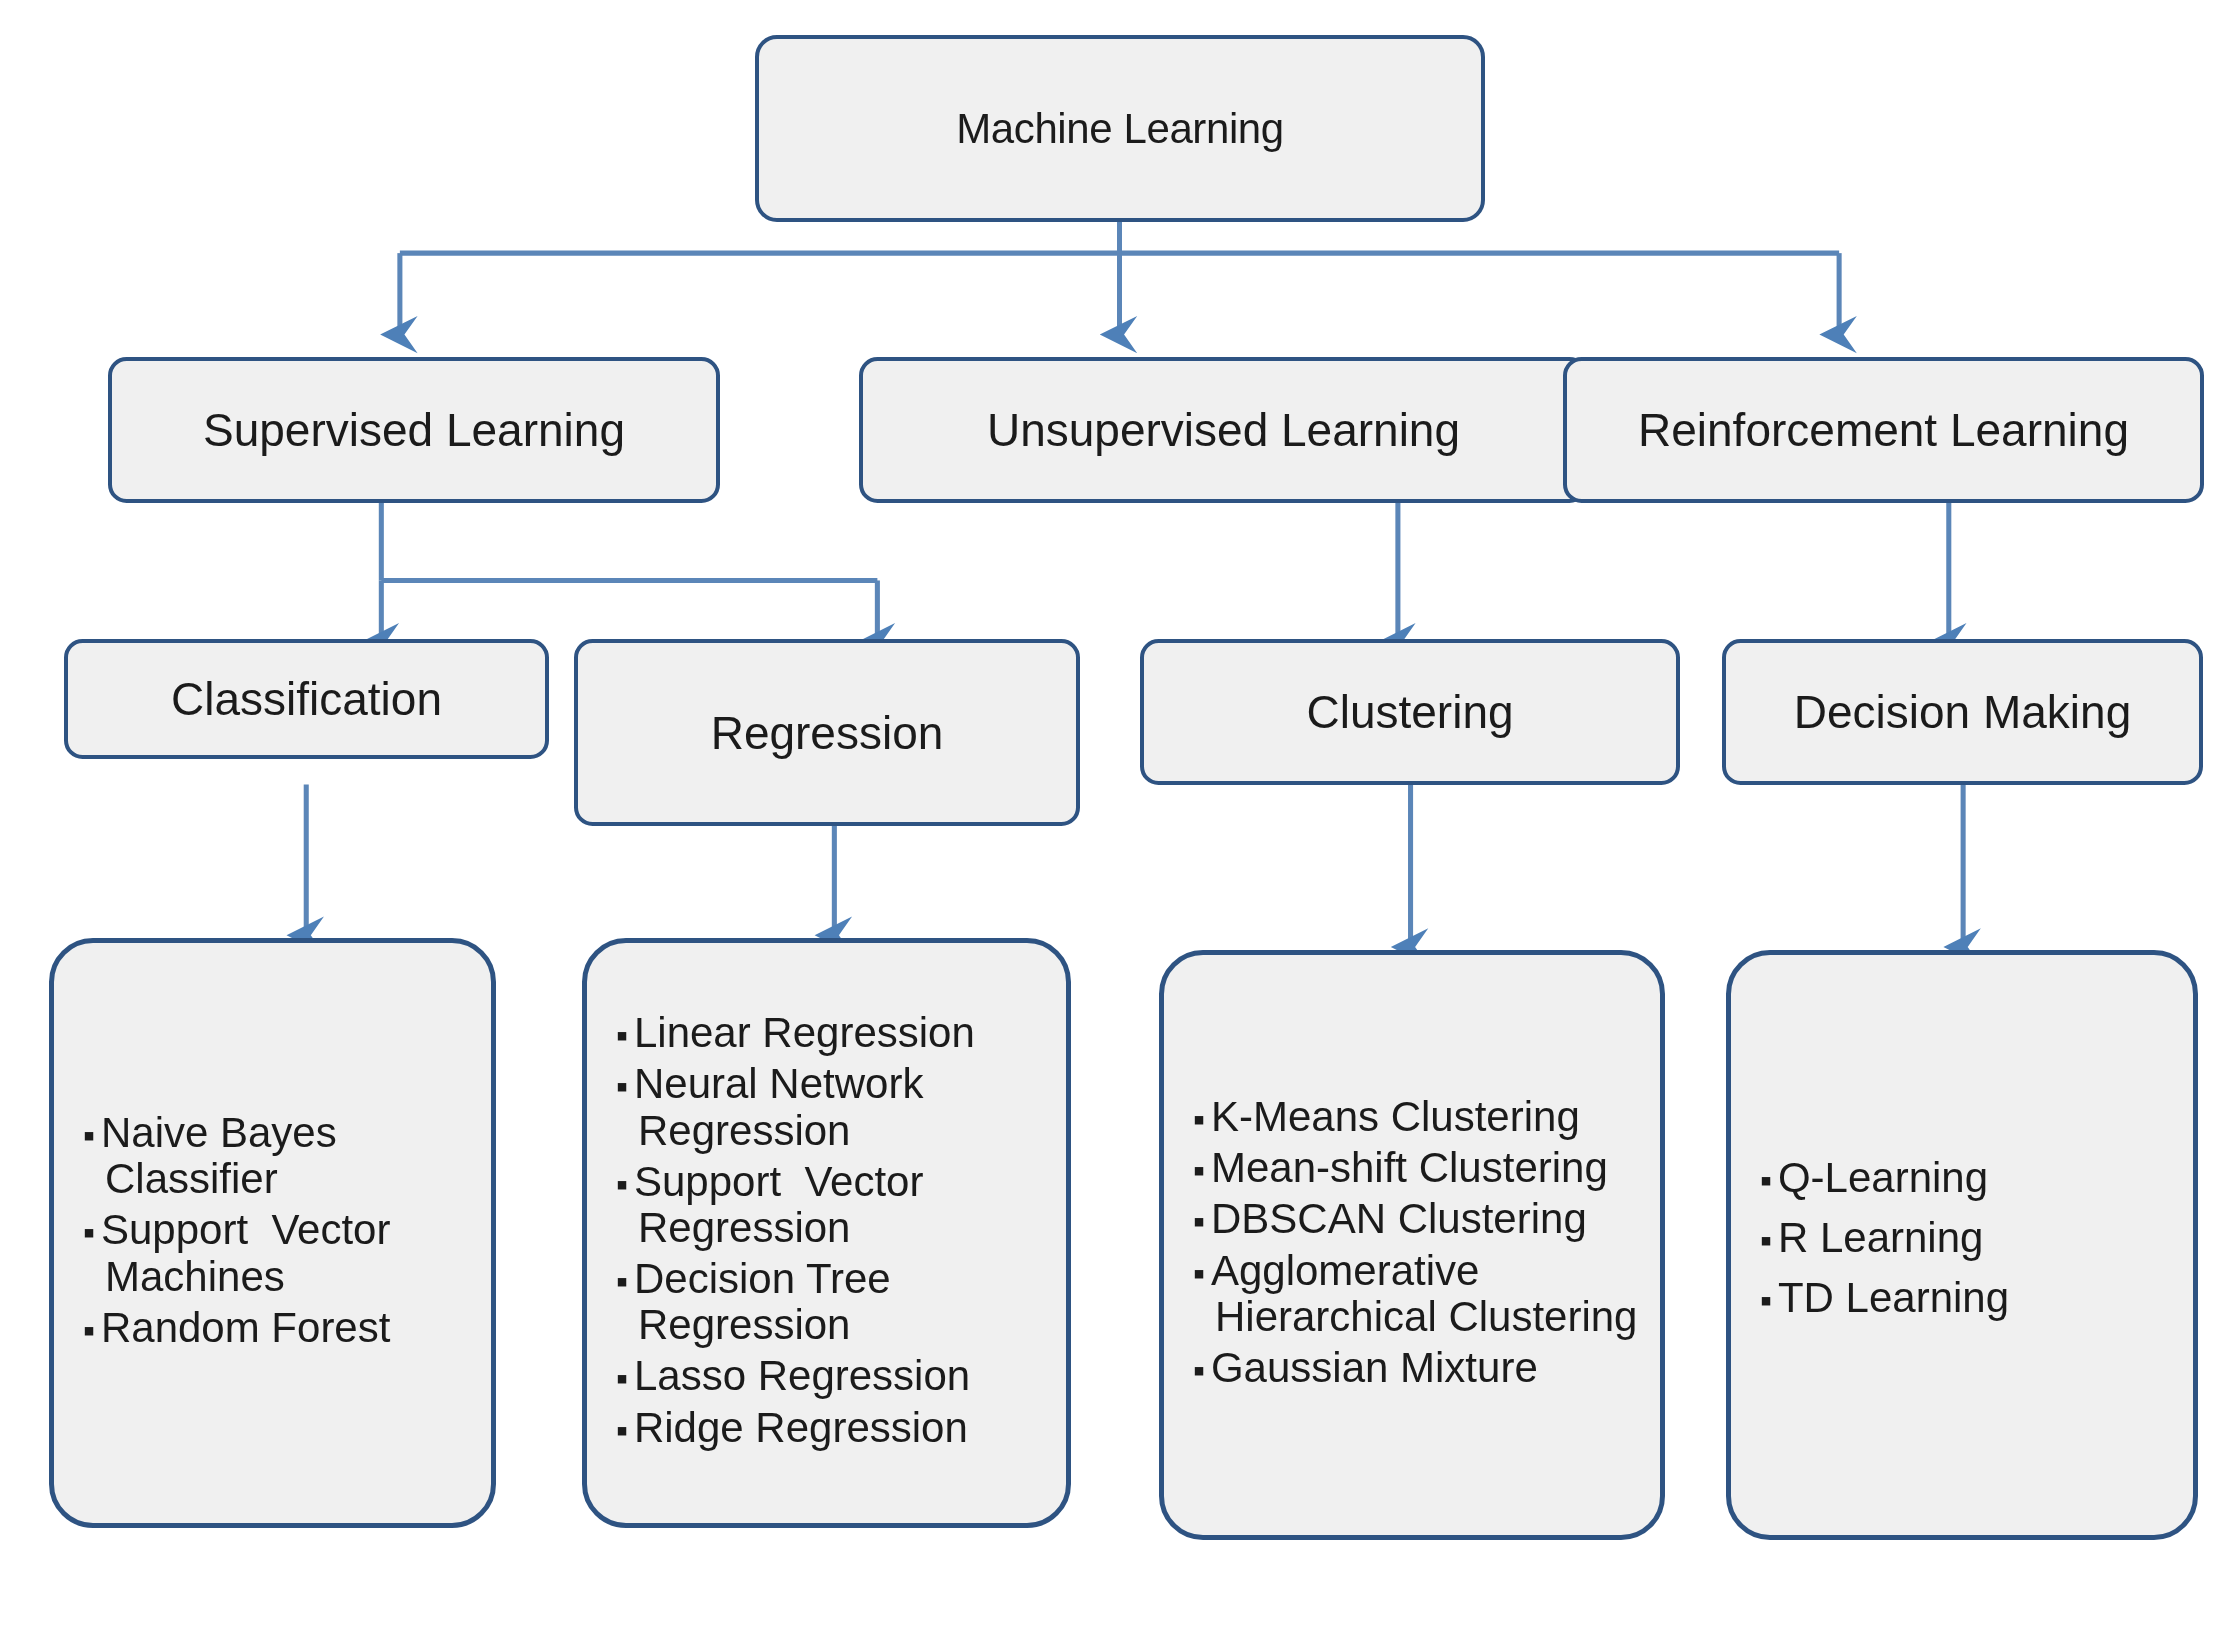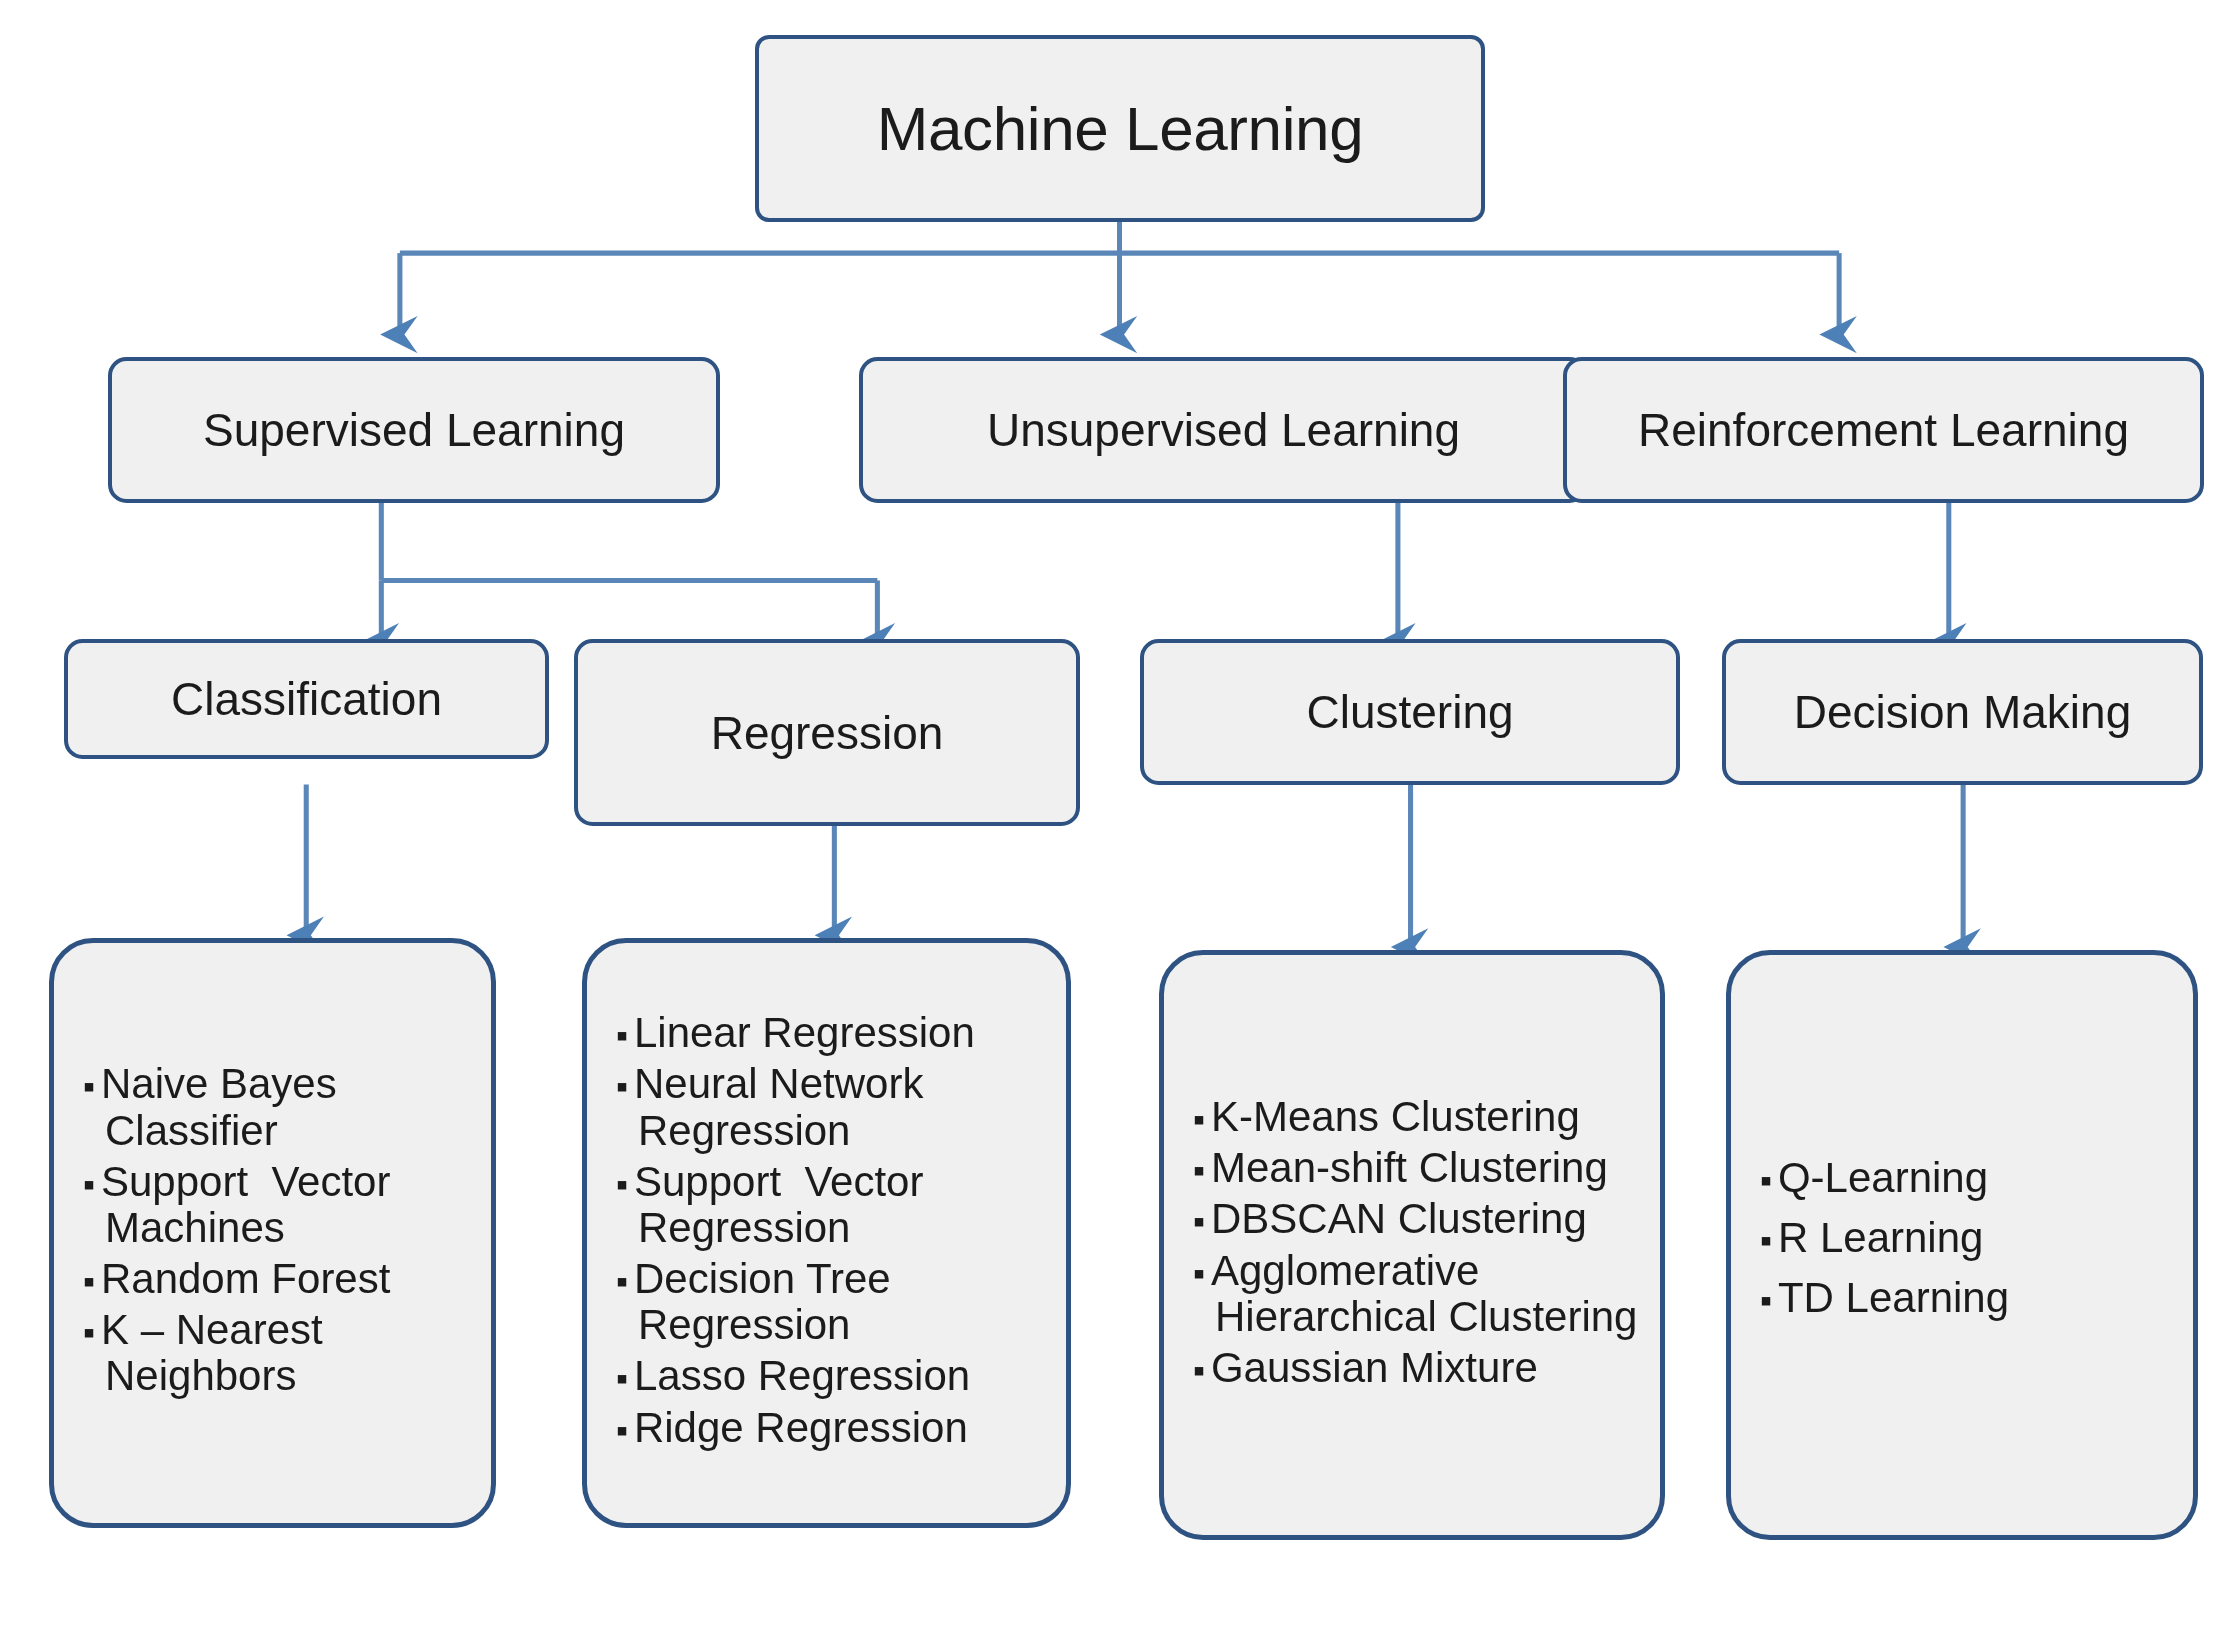--- a/index.html
+++ b/index.html
@@ -29,22 +29,22 @@
     position: absolute;
     box-sizing: border-box;
     background: #f0f0f0;
     border: 4.2px solid #2e5382;
     display: flex;
     align-items: center;
     justify-content: center;
     color: #1b1b1b;
   }
   .node.title-node {
-    border-radius: 14px;
-    font-size: 62px;
+    border-radius: 22px;
+    font-size: 42px;
     letter-spacing: -0.4px;
   }
   .node.level2 {
     border-radius: 18.6px;
     font-size: 46px;
   }
   .node.level3 {
     border-radius: 18.6px;
     font-size: 46px;
   }
@@ -143,21 +143,20 @@
 
   <div class="node level3" style="left:1722px; top:639px; width:481px; height:146px;">
     <span>Decision Making</span>
   </div>
 
   <div class="node leaf" style="left:49px; top:938px; width:447px; height:590px;align-items:center;">
     <ul class="leaf-list">
       <li>Naive Bayes Classifier</li>
       <li>Support  Vector Machines</li>
       <li>Random Forest</li>
-      <li>K – Nearest Neighbors</li>
     </ul>
   </div>
 
   <div class="node leaf" style="left:582px; top:938px; width:489px; height:590px;justify-content:center;">
     <ul class="leaf-list">
       <li>Linear Regression</li>
       <li>Neural Network Regression</li>
       <li>Support  Vector Regression</li>
       <li>Decision Tree Regression</li>
       <li>Lasso Regression</li>

